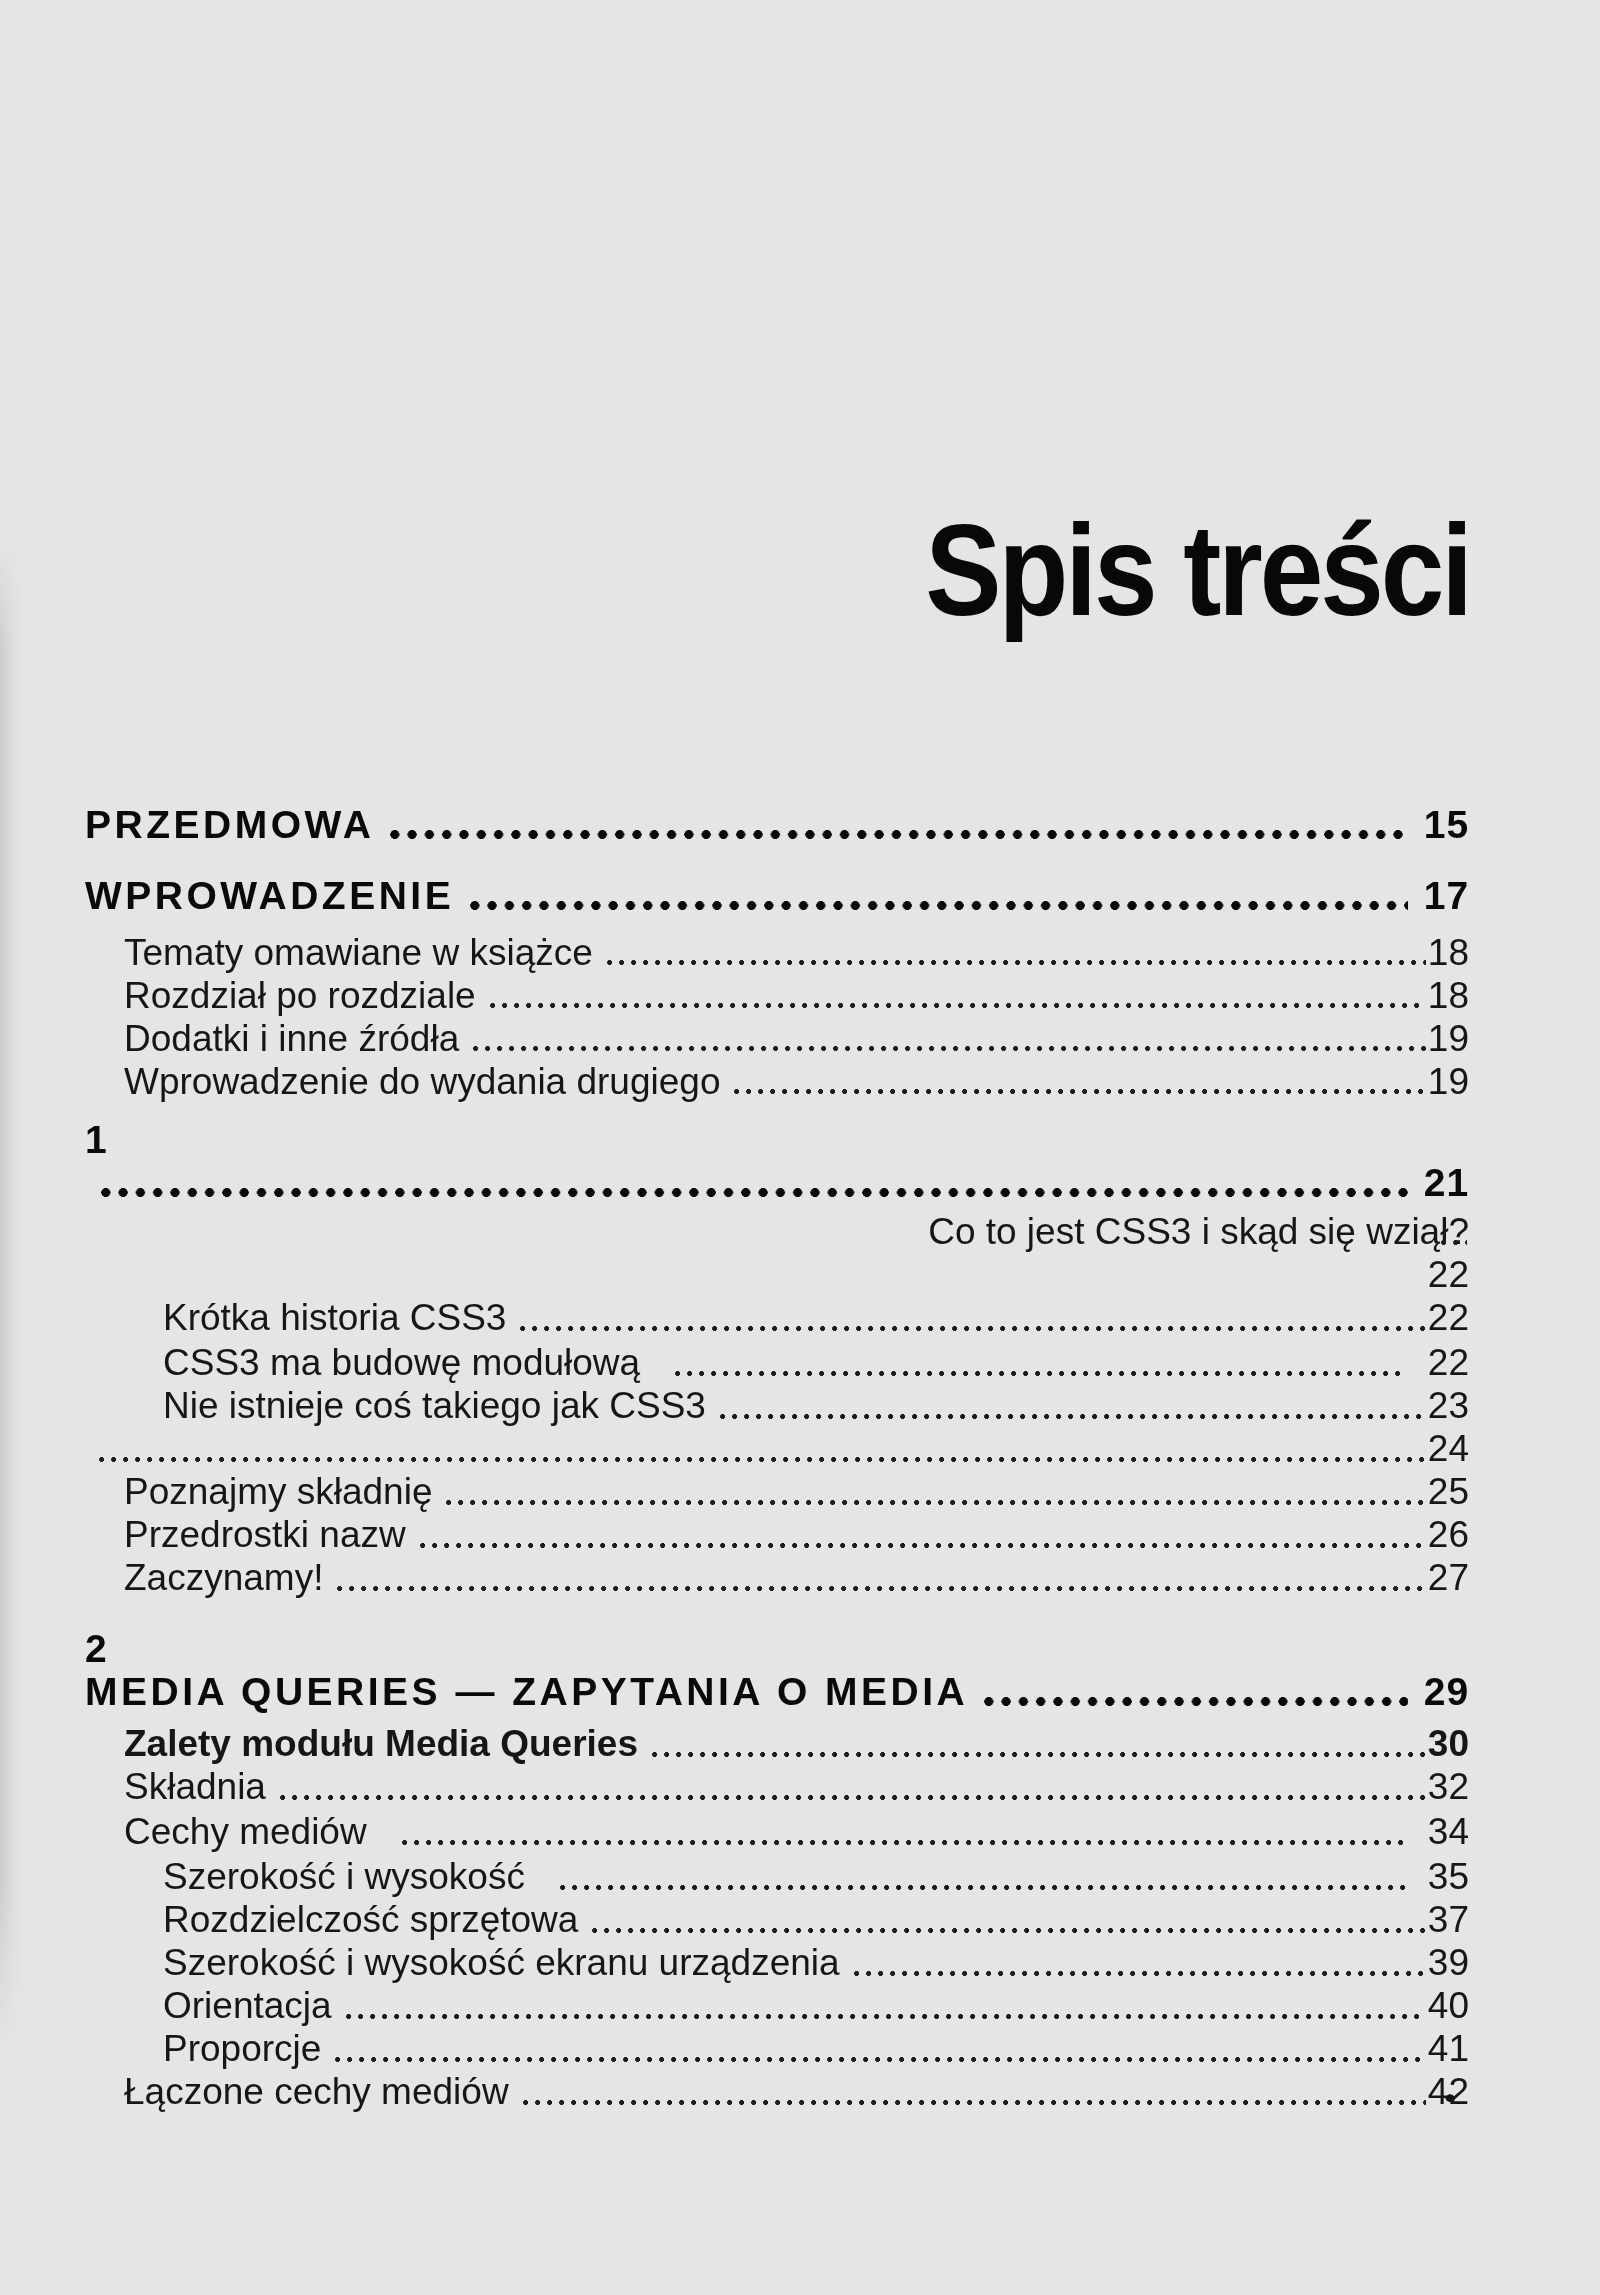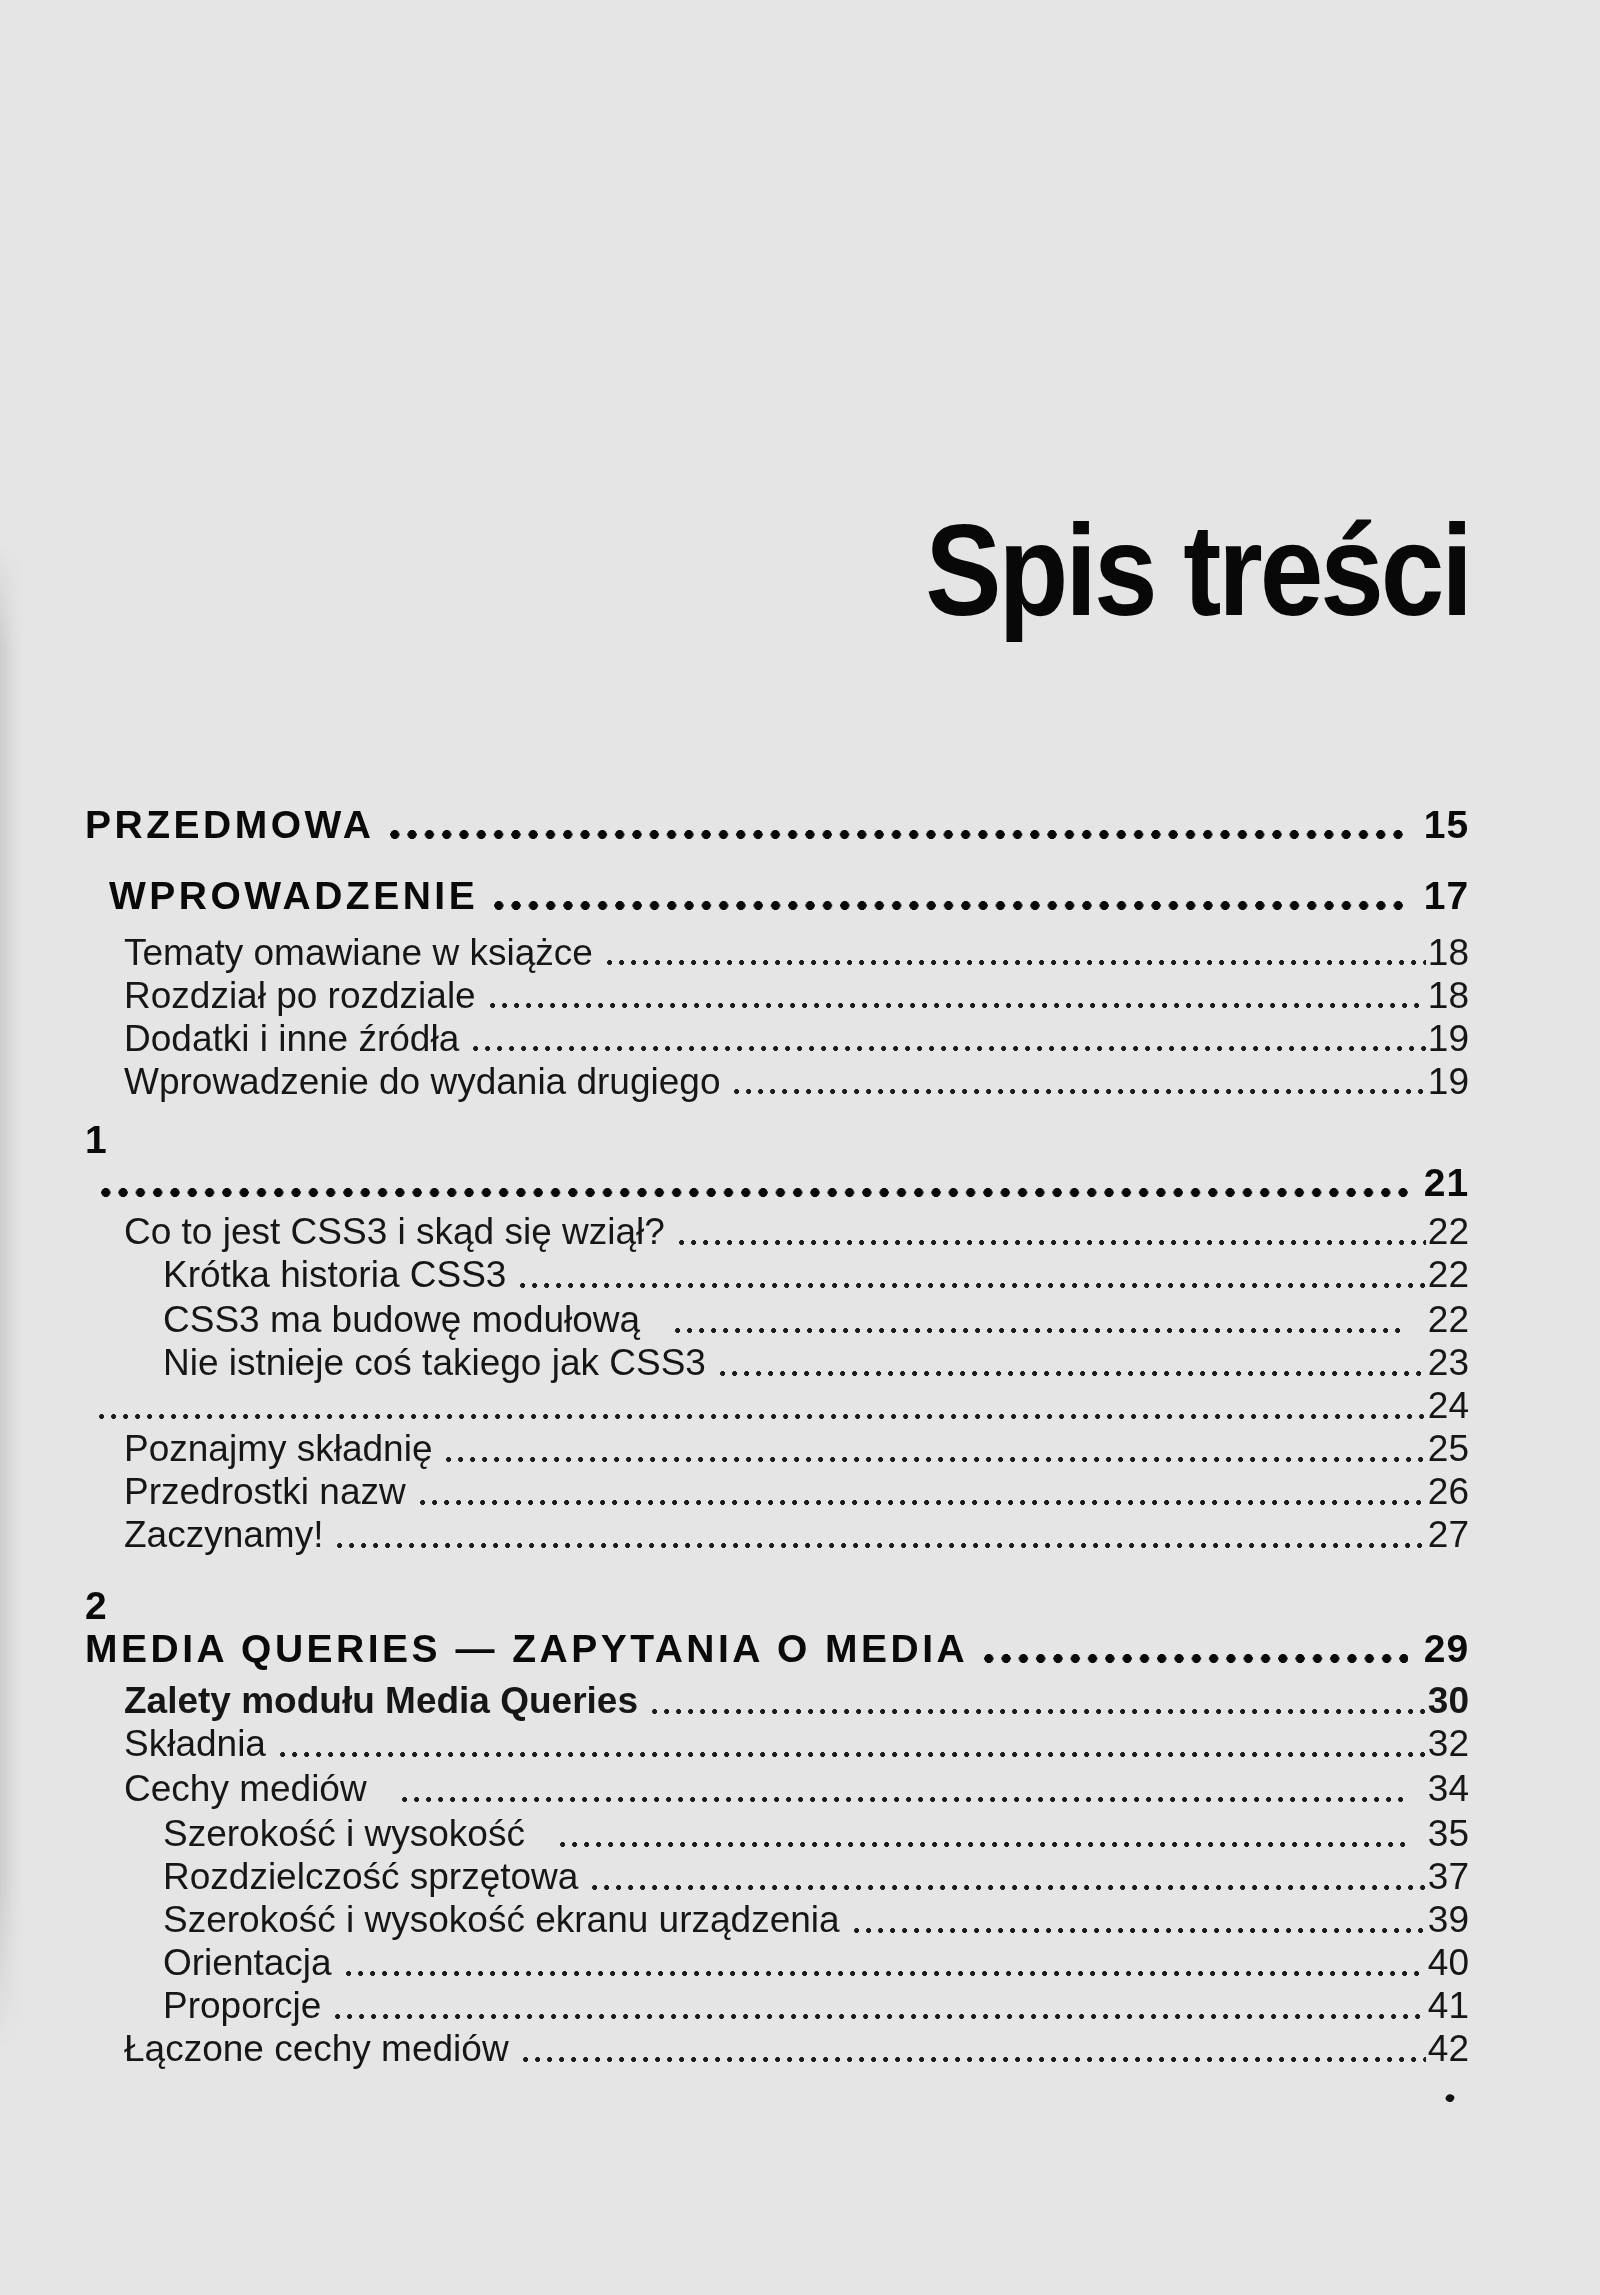--- a/index.html
+++ b/index.html
@@ -54,22 +54,22 @@
   }
 
   
   .row.chnum{font-weight:700;font-size:39px;line-height:40px;color:#0a0a0a;}
 
   
   .lvl1 .label{padding-left:39px;}
   .lvl2 .label{padding-left:78px;text-align:center;}
 
   
-  .mt30{margin-top:26px;margin-left:24px;} .mt15{margin-top:13px;} .mt20{margin-top:17.3px;}
-  .mt35{margin-top:30px;} .mt6{margin-top:5.2px;}  .mt5{margin-top:8px;font-weight:bold;}
+  .mt30{margin-top:26px;} .mt15{margin-top:13px;} .mt20{margin-top:17.3px;}
+  .mt35{margin-top:30px;} .mt6{margin-top:5.2px;flex-direction:column;}  .mt5{margin-top:8px;font-weight:bold;}
   .mt2{margin-top:2px;gap:21px;}
 </style>
 </head>
 <body>
 
 <div class="page">
 
   <div class="scan-shadow"></div>
   <div class="scan-speck"></div>
 

